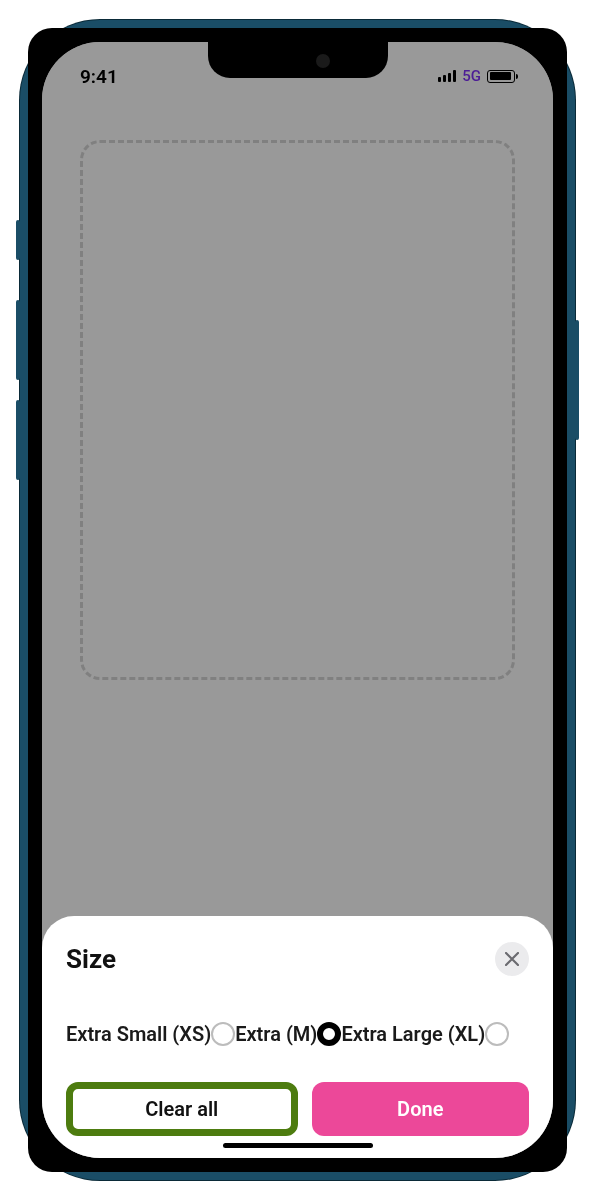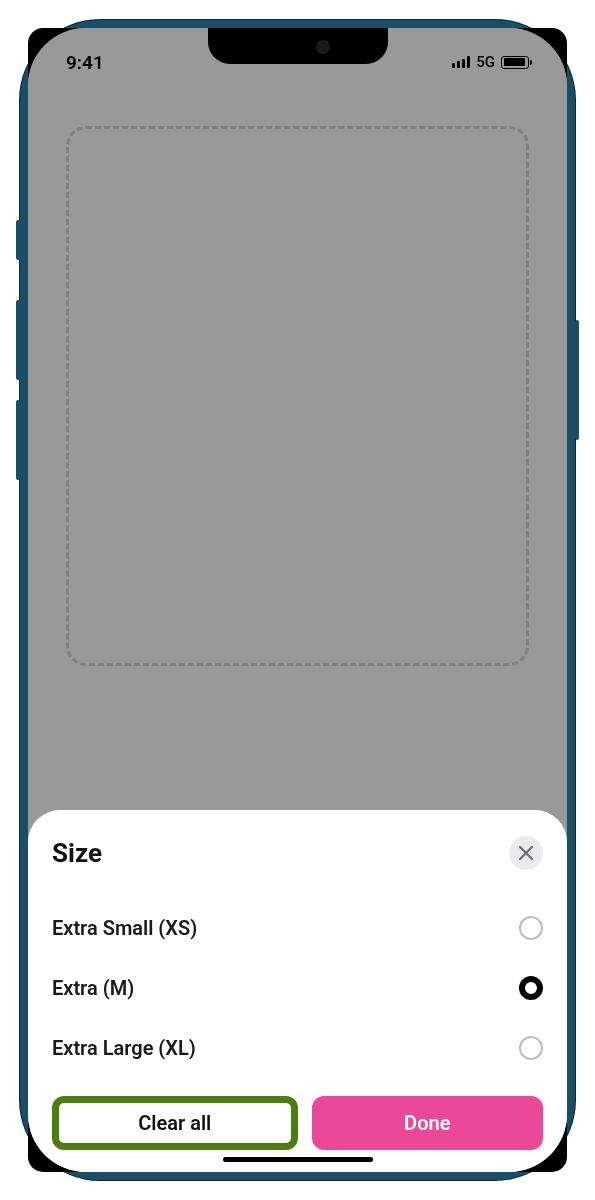--- a/index.html
+++ b/index.html
@@ -18,21 +18,22 @@
     background: #1a4d66;
     border-radius: 80px;
     padding: 8px;
     position: relative;
     box-shadow: 0 0 0 1px #0a2a38;
   }
   .device-inner {
     width: 100%;
     height: 100%;
     background: #000;
-    border-radius: 15px;
+    border-radius: 24px;
+    padding: 14px;
     position: relative;
   }
   .side-btn {
     position: absolute;
     background: #1a4d66;
     border-radius: 3px;
   }
   .side-btn.left1 { left: -4px; top: 200px; width: 4px; height: 40px; }
   .side-btn.left2 { left: -4px; top: 280px; width: 4px; height: 80px; }
   .side-btn.left3 { left: -4px; top: 380px; width: 4px; height: 80px; }
@@ -93,21 +94,21 @@
       align-items: flex-end;
       gap: 2px; height:12px;
   }
   .signal span {
       width:3px; background:#000; border-radius:1px;
   }
   .signal span:nth-child(1){height:5px}
   .signal span:nth-child(2){height:7px}
   .signal span:nth-child(3){height:9px}
   .signal span:nth-child(4){height:12px}
-  .net-label { font-size: 15px; font-weight:500; color:#000000; }
+  .net-label { font-size: 15px; font-weight:500; color:#4c1d95; }
   .battery {
     width: 28px; height: 13px;
     border: 1.5px solid #000;
     border-radius: 3px;
     position: relative;
   }
   .battery::after {
     content:''; position:absolute; right:-4px; top:3.5px;
     width:2.5px; height:4.5px; background:#000; border-radius:0 2px 2px 0;
   }
@@ -150,21 +151,21 @@
   .close-btn {
     width: 34px; height: 34px;
     background: #ebebed;
     border-radius: 50%;
     display: flex;
     align-items: center;
     justify-content: center;
     cursor: pointer;
   }
   .close-btn svg { width:14px; height:14px; }
-  .option-list { display:flex; flex-direction:column; }
+  .option-list { display:flex; }
   .option-row {
     display: flex;
     justify-content: space-between;
     align-items: center;
     height: 60px;
     cursor: pointer;
   }
   .option-label {
     font-size: 20px;
     font-weight: 600;

